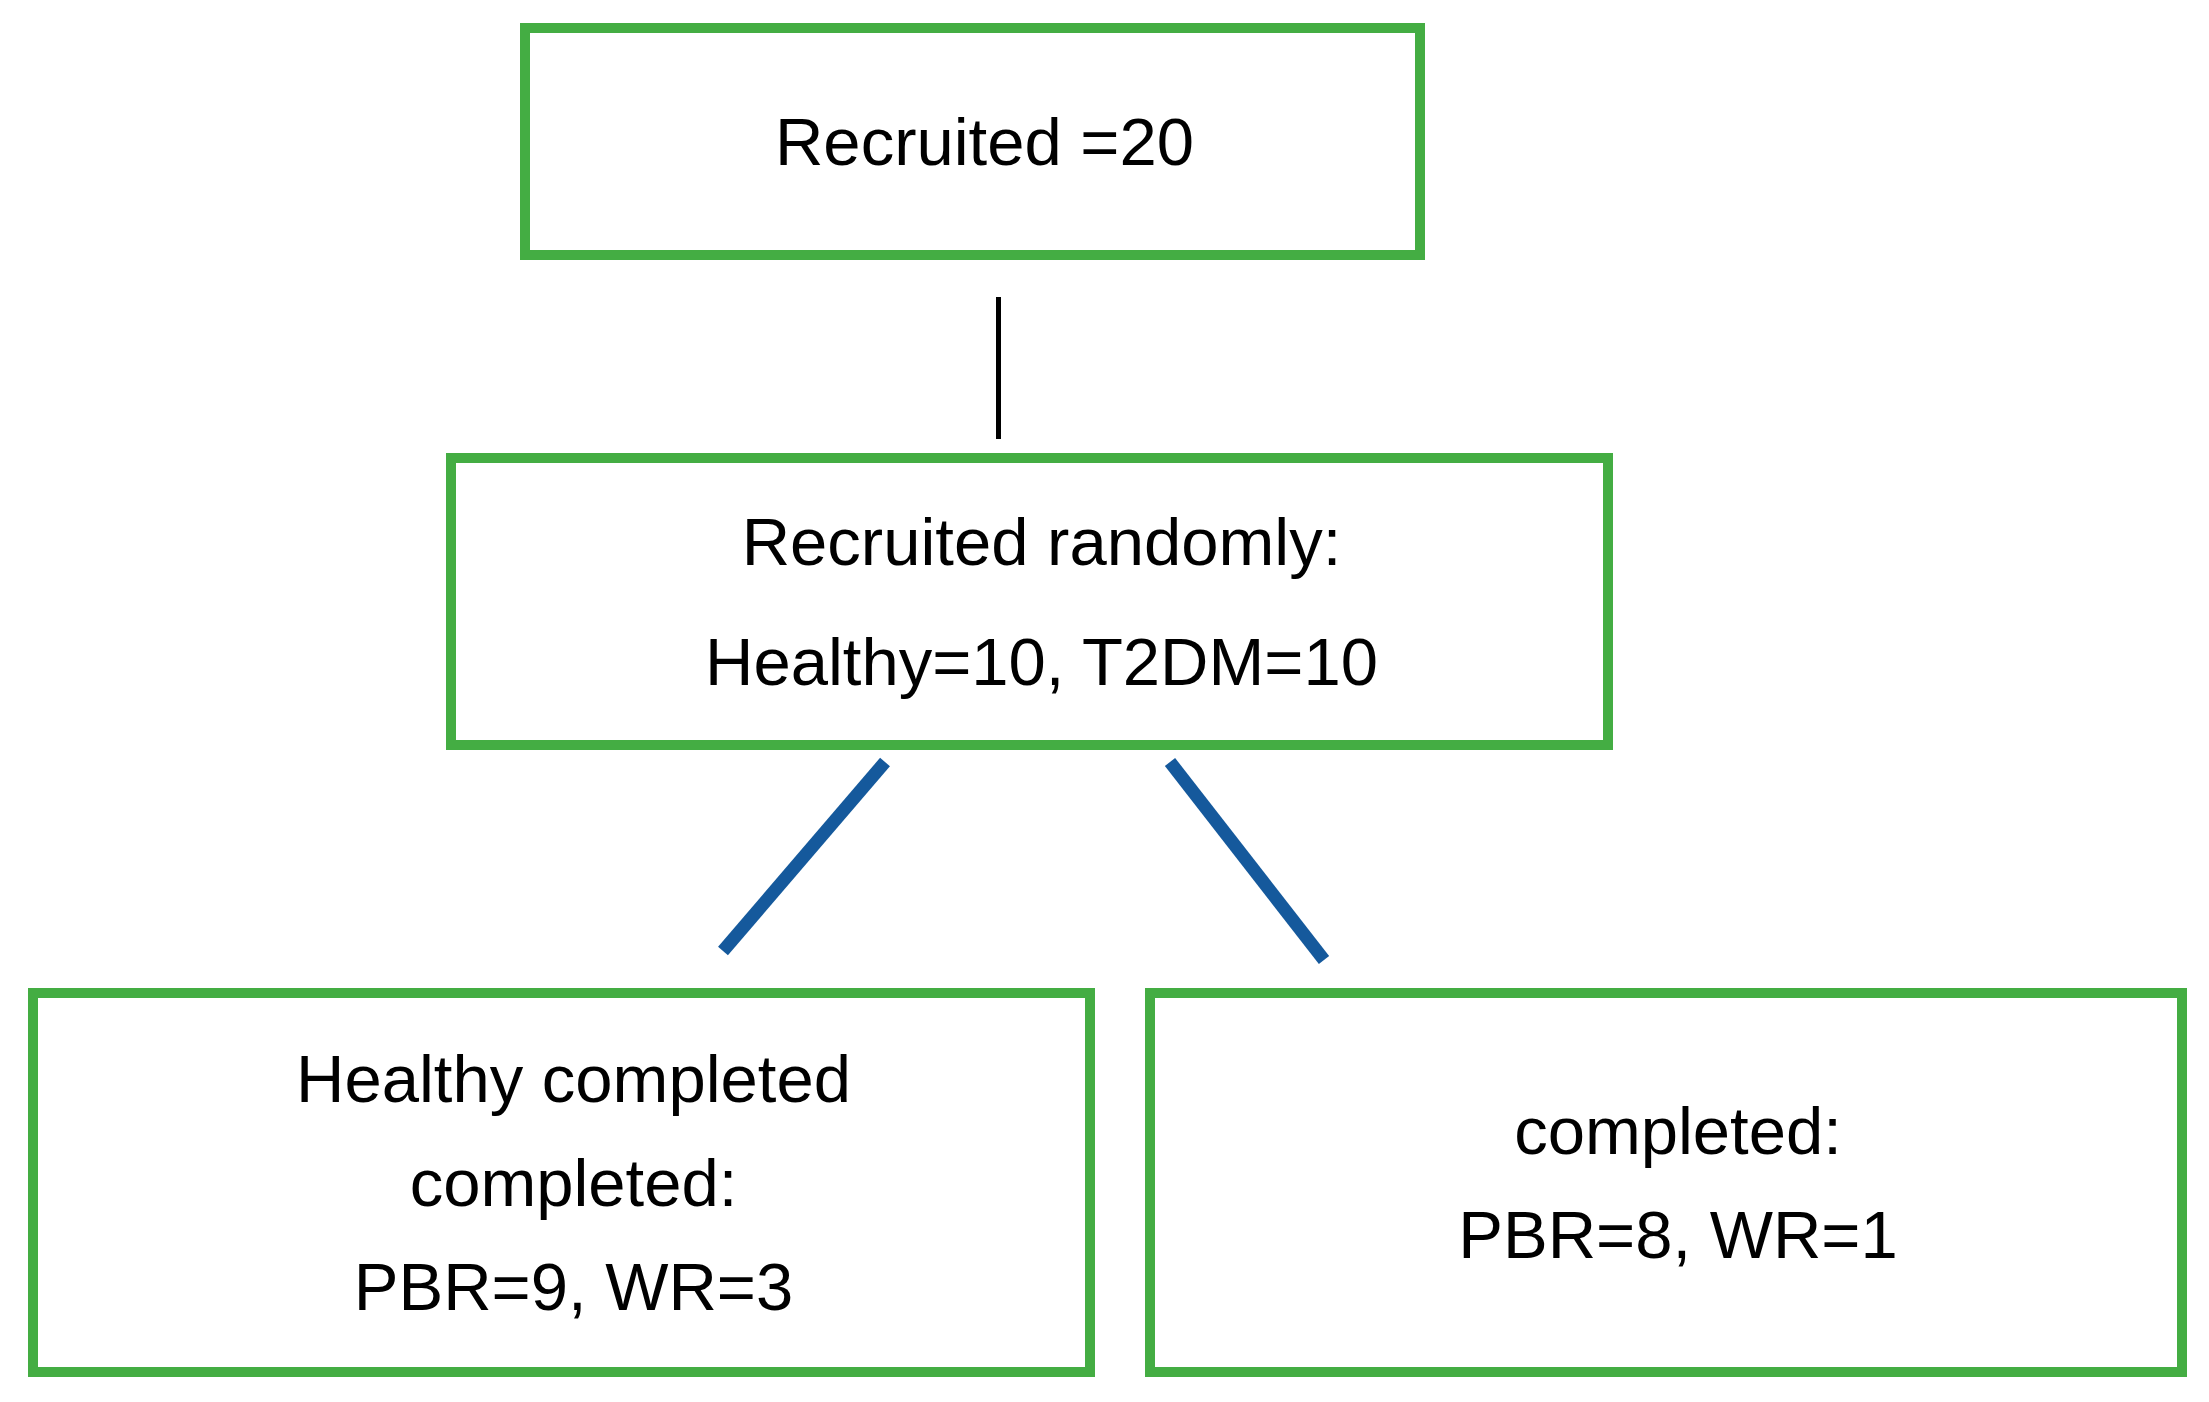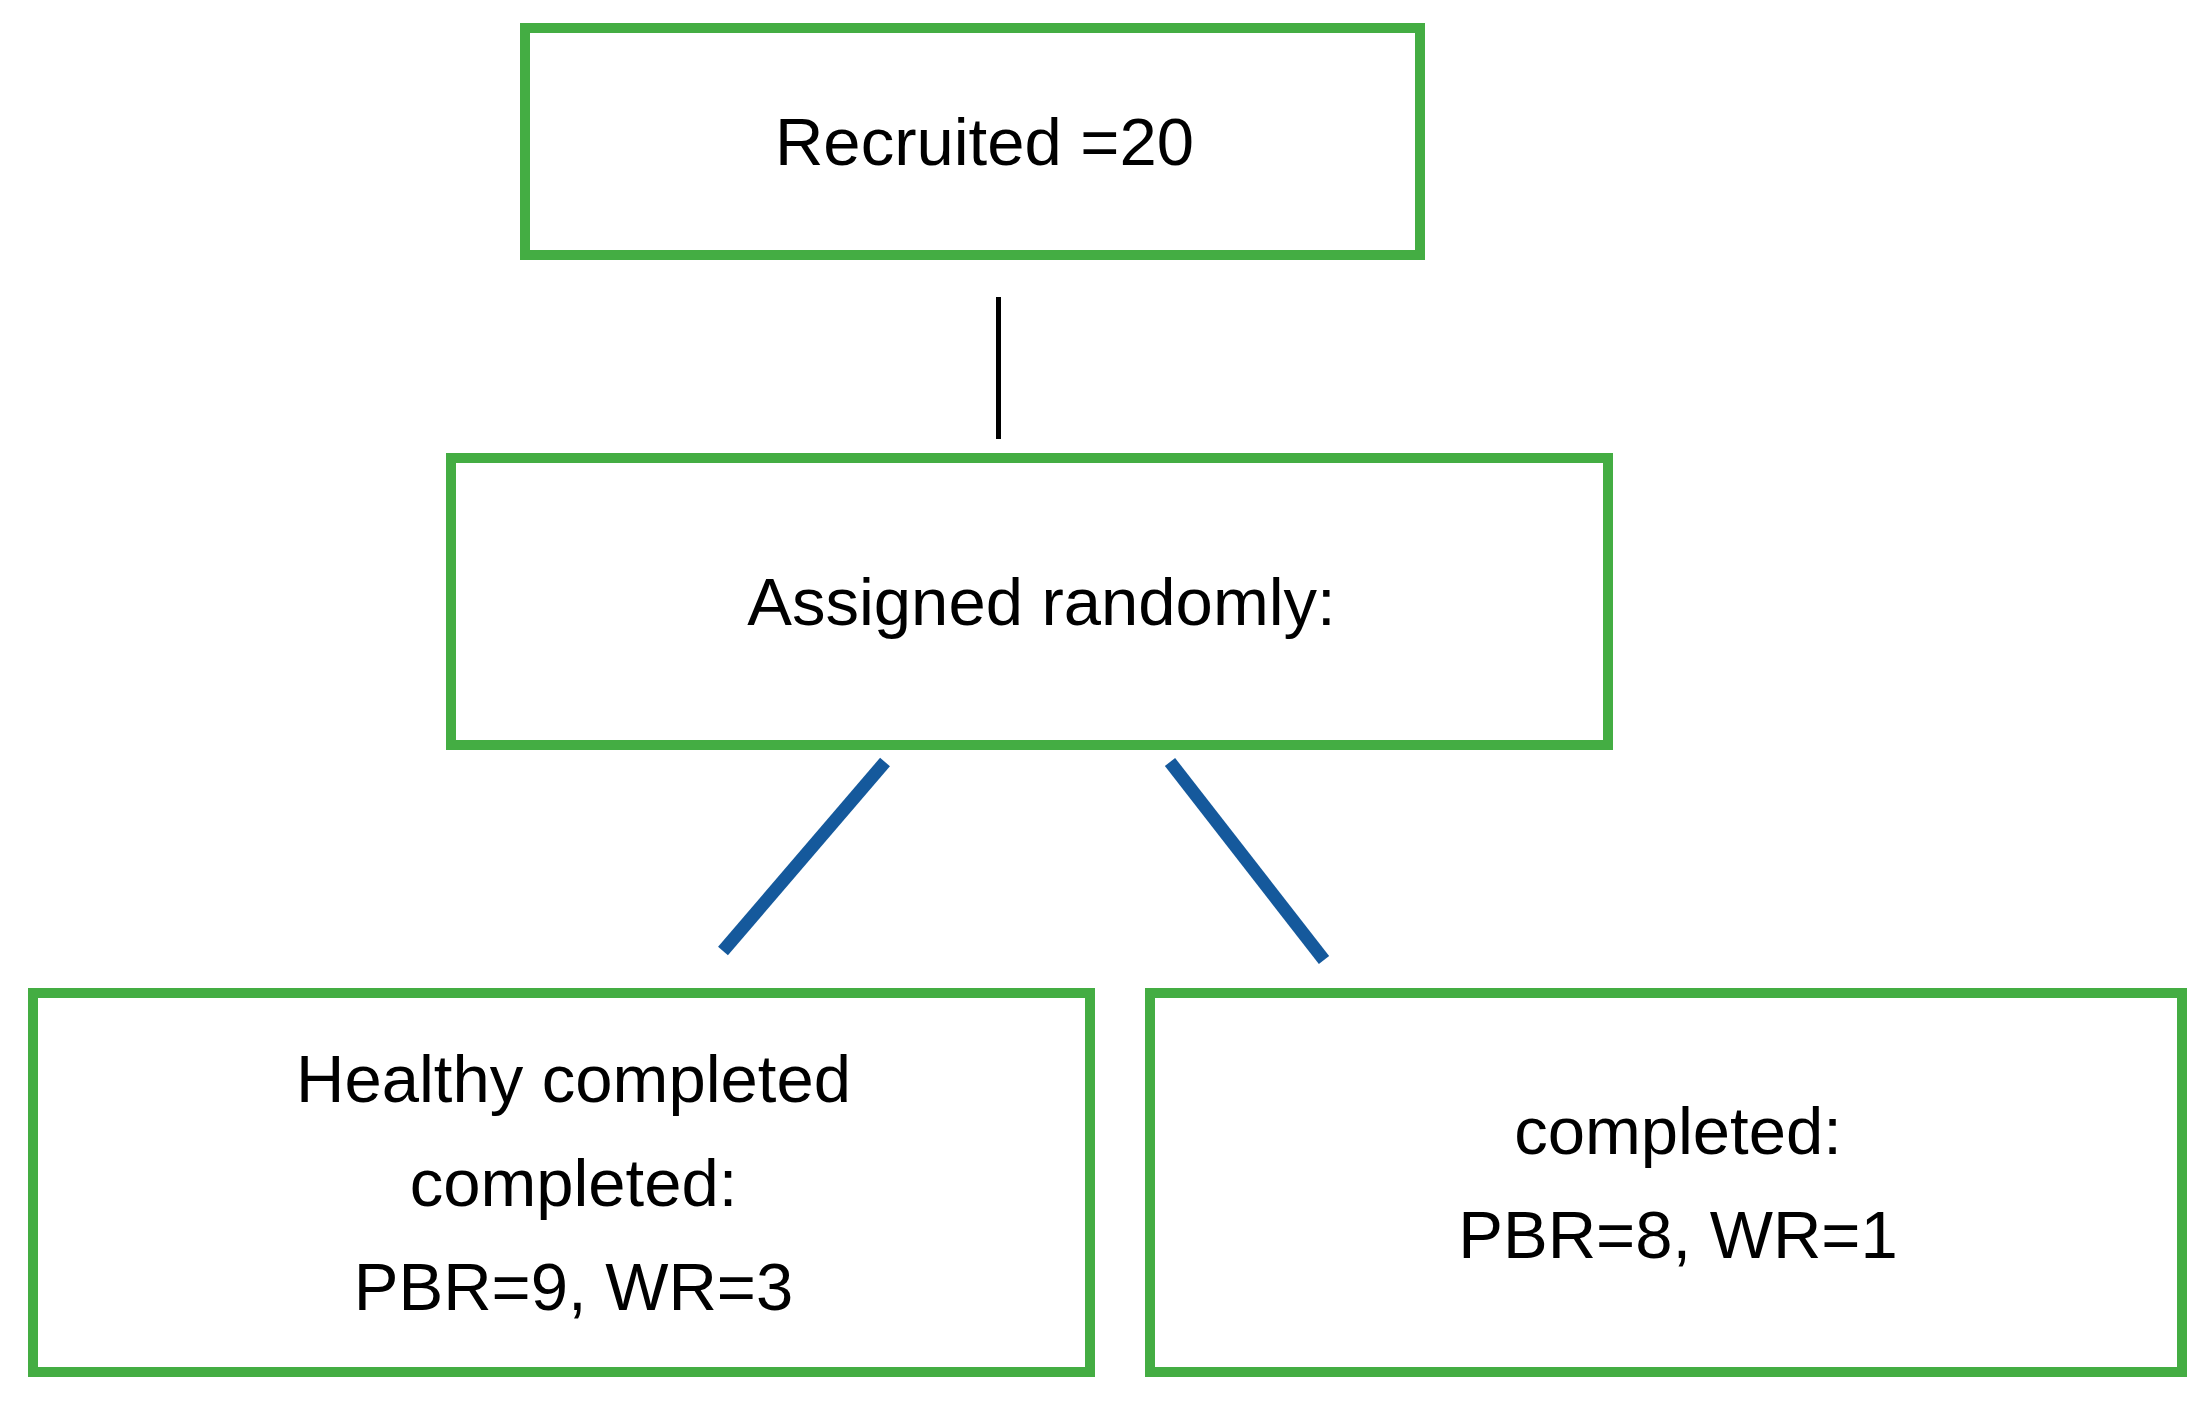--- a/index.html
+++ b/index.html
@@ -84,21 +84,22 @@
 <svg class="edges-overlay" viewBox="0 0 2209 1402">
   <line class="edge-line" x1="885" y1="762" x2="723" y2="951"></line>
   <line class="edge-line" x1="1170" y1="762" x2="1324" y2="960"></line>
 </svg>
 
 <div class="node-box" id="box-recruited">
   <span class="node-line">Recruited =20</span>
 </div>
 
 <div class="node-box" id="box-assigned">
-  <span class="node-line">Assigned randomly:</span>
+  <span class="node-line">Recruited randomly:</span>
+  <span class="node-line">Healthy=10, T2DM=10</span>
 </div>
 
 <div class="node-box" id="box-healthy">
   <span class="node-line">Healthy completed</span>
   <span class="node-line">completed:</span>
   <span class="node-line">PBR=9, WR=3</span>
 </div>
 
 <div class="node-box" id="box-t2dm">
   <span class="node-line">completed:</span>

